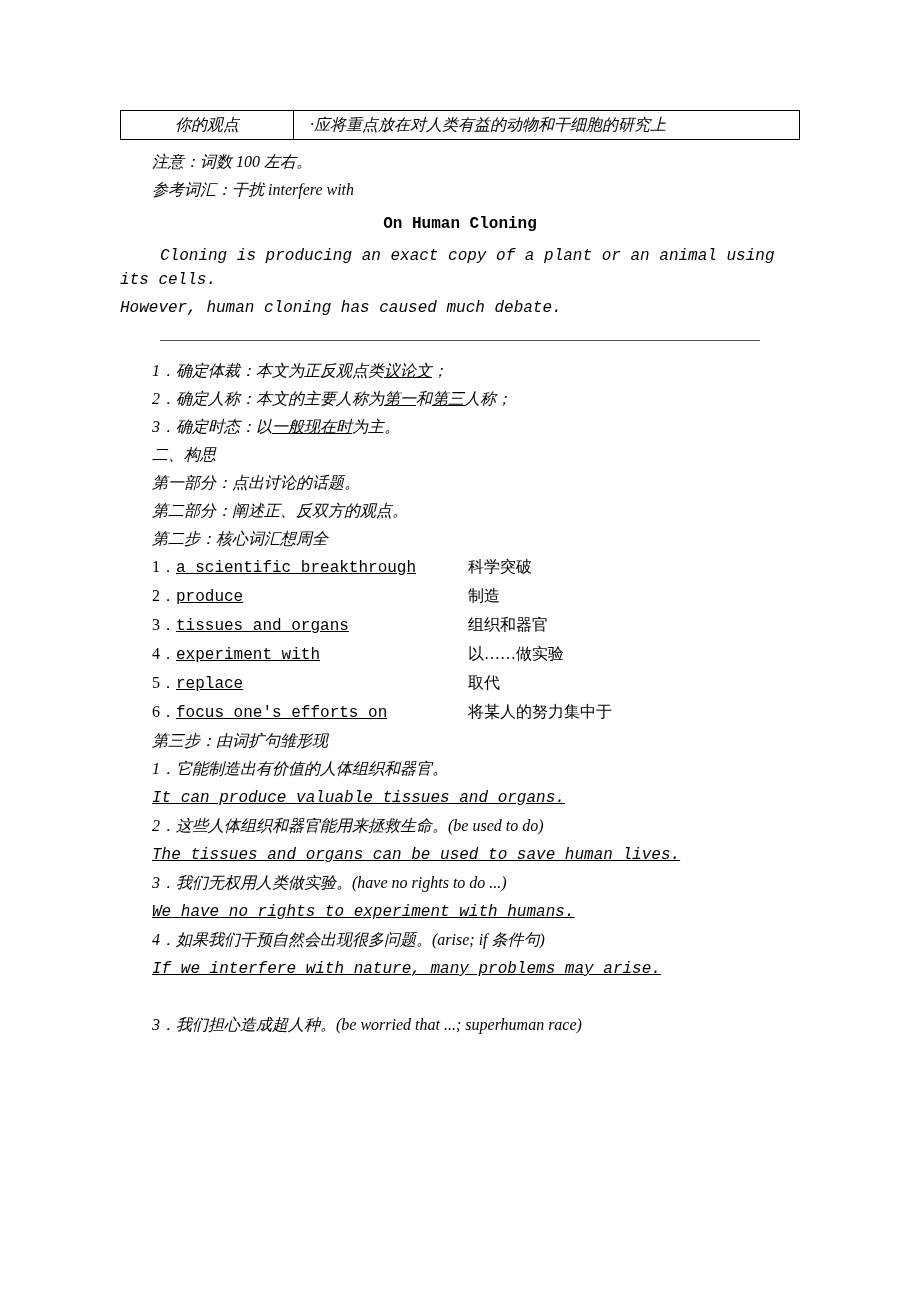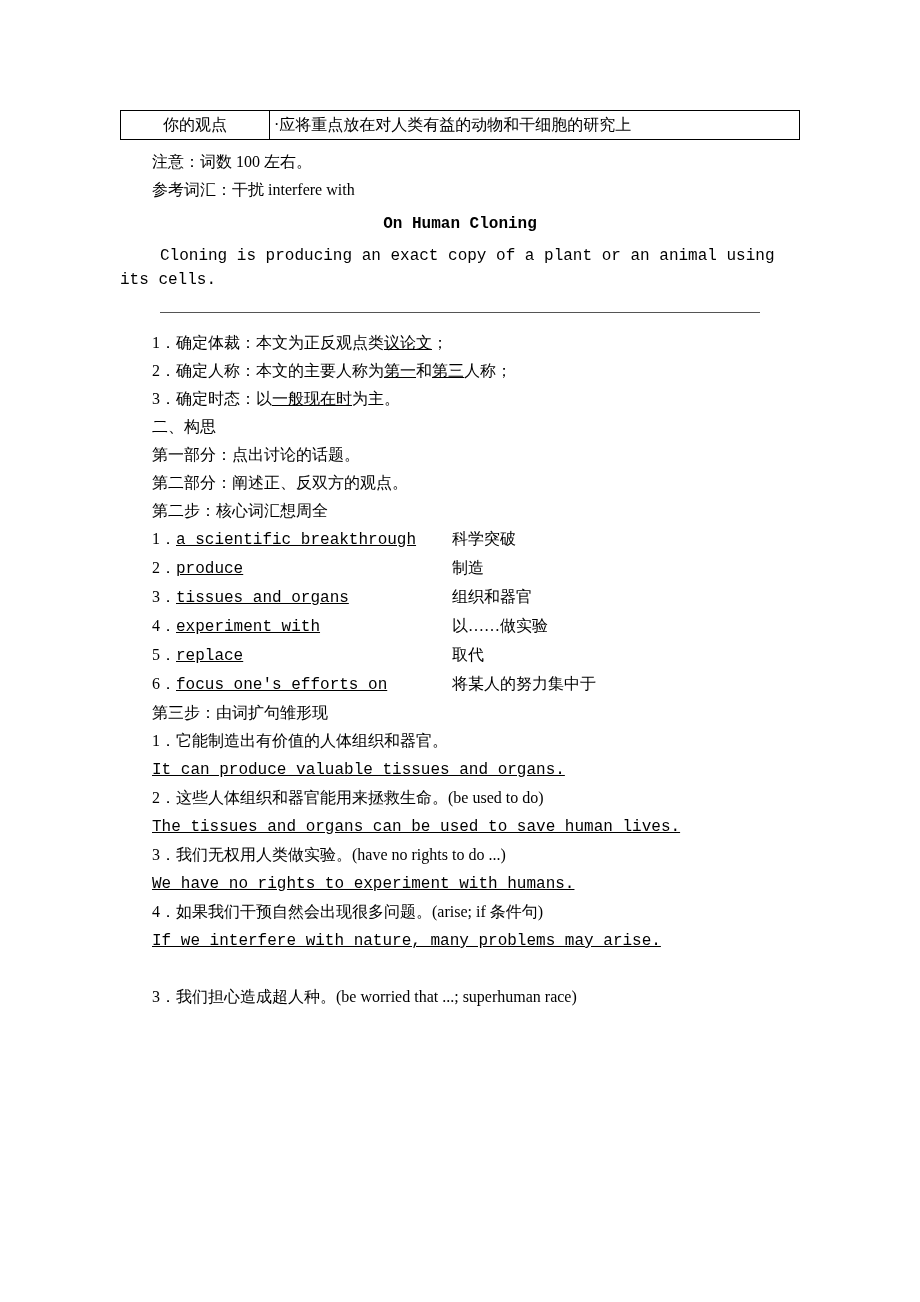--- a/index.html
+++ b/index.html
@@ -21,51 +21,54 @@
   .mono {
     font-family: "Courier New", monospace;
   }
   table.opinion {
     width: 100%;
     border-collapse: collapse;
     margin-bottom: 10px;
   }
   table.opinion td {
     border: 1px solid #000;
-    padding: 2px 4px;
+    padding: 2px 16px;
     vertical-align: middle;
+    font-style: italic;
   }
   table.opinion td.label {
     width: 140px;
     text-align: center;
   }
   .indent {
     text-indent: 2em;
   }
   .title {
     font-family: "Courier New", monospace;
     font-weight: bold;
     text-align: center;
     margin: 10px 0 8px 0;
   }
   .para {
     margin: 4px 0;
+    font-style: italic;
   }
   .underline {
     text-decoration: underline;
   }
   .hr-line {
     border: none;
     border-bottom: 1px solid #555;
     margin: 20px 40px 18px 40px;
   }
   .vocab-row {
     display: flex;
     margin: 4px 0;
     text-indent: 2em;
+    gap: 16px;
   }
   .vocab-left {
     flex: 0 0 300px;
   }
   .vocab-right {
     flex: 1;
   }
 </style>
 </head>
 <body>
@@ -80,20 +83,21 @@
     </tr>
   </tbody>
     </table>
 
   <div class="para indent">注意：词数 100 左右。</div>
   <div class="para indent">参考词汇：干扰 interfere with</div>
 
   <div class="title">On Human Cloning</div>
 
   <div class="para mono" style="text-indent:2.5em;">Cloning is producing an exact copy of a plant or an animal using its cells.</div>
+  <div class="para mono">However, human cloning has caused much debate.</div>
 
   <hr class="hr-line">
 
 
   <div class="para indent">
     <span>1．确定体裁：本文为正反观点类</span><span class="underline">议论文</span><span>；</span>
   </div>
 
   <div class="para indent">
     <span>2．确定人称：本文的主要人称为</span><span class="underline">第一</span><span>和</span><span class="underline">第三</span><span>人称；</span>

